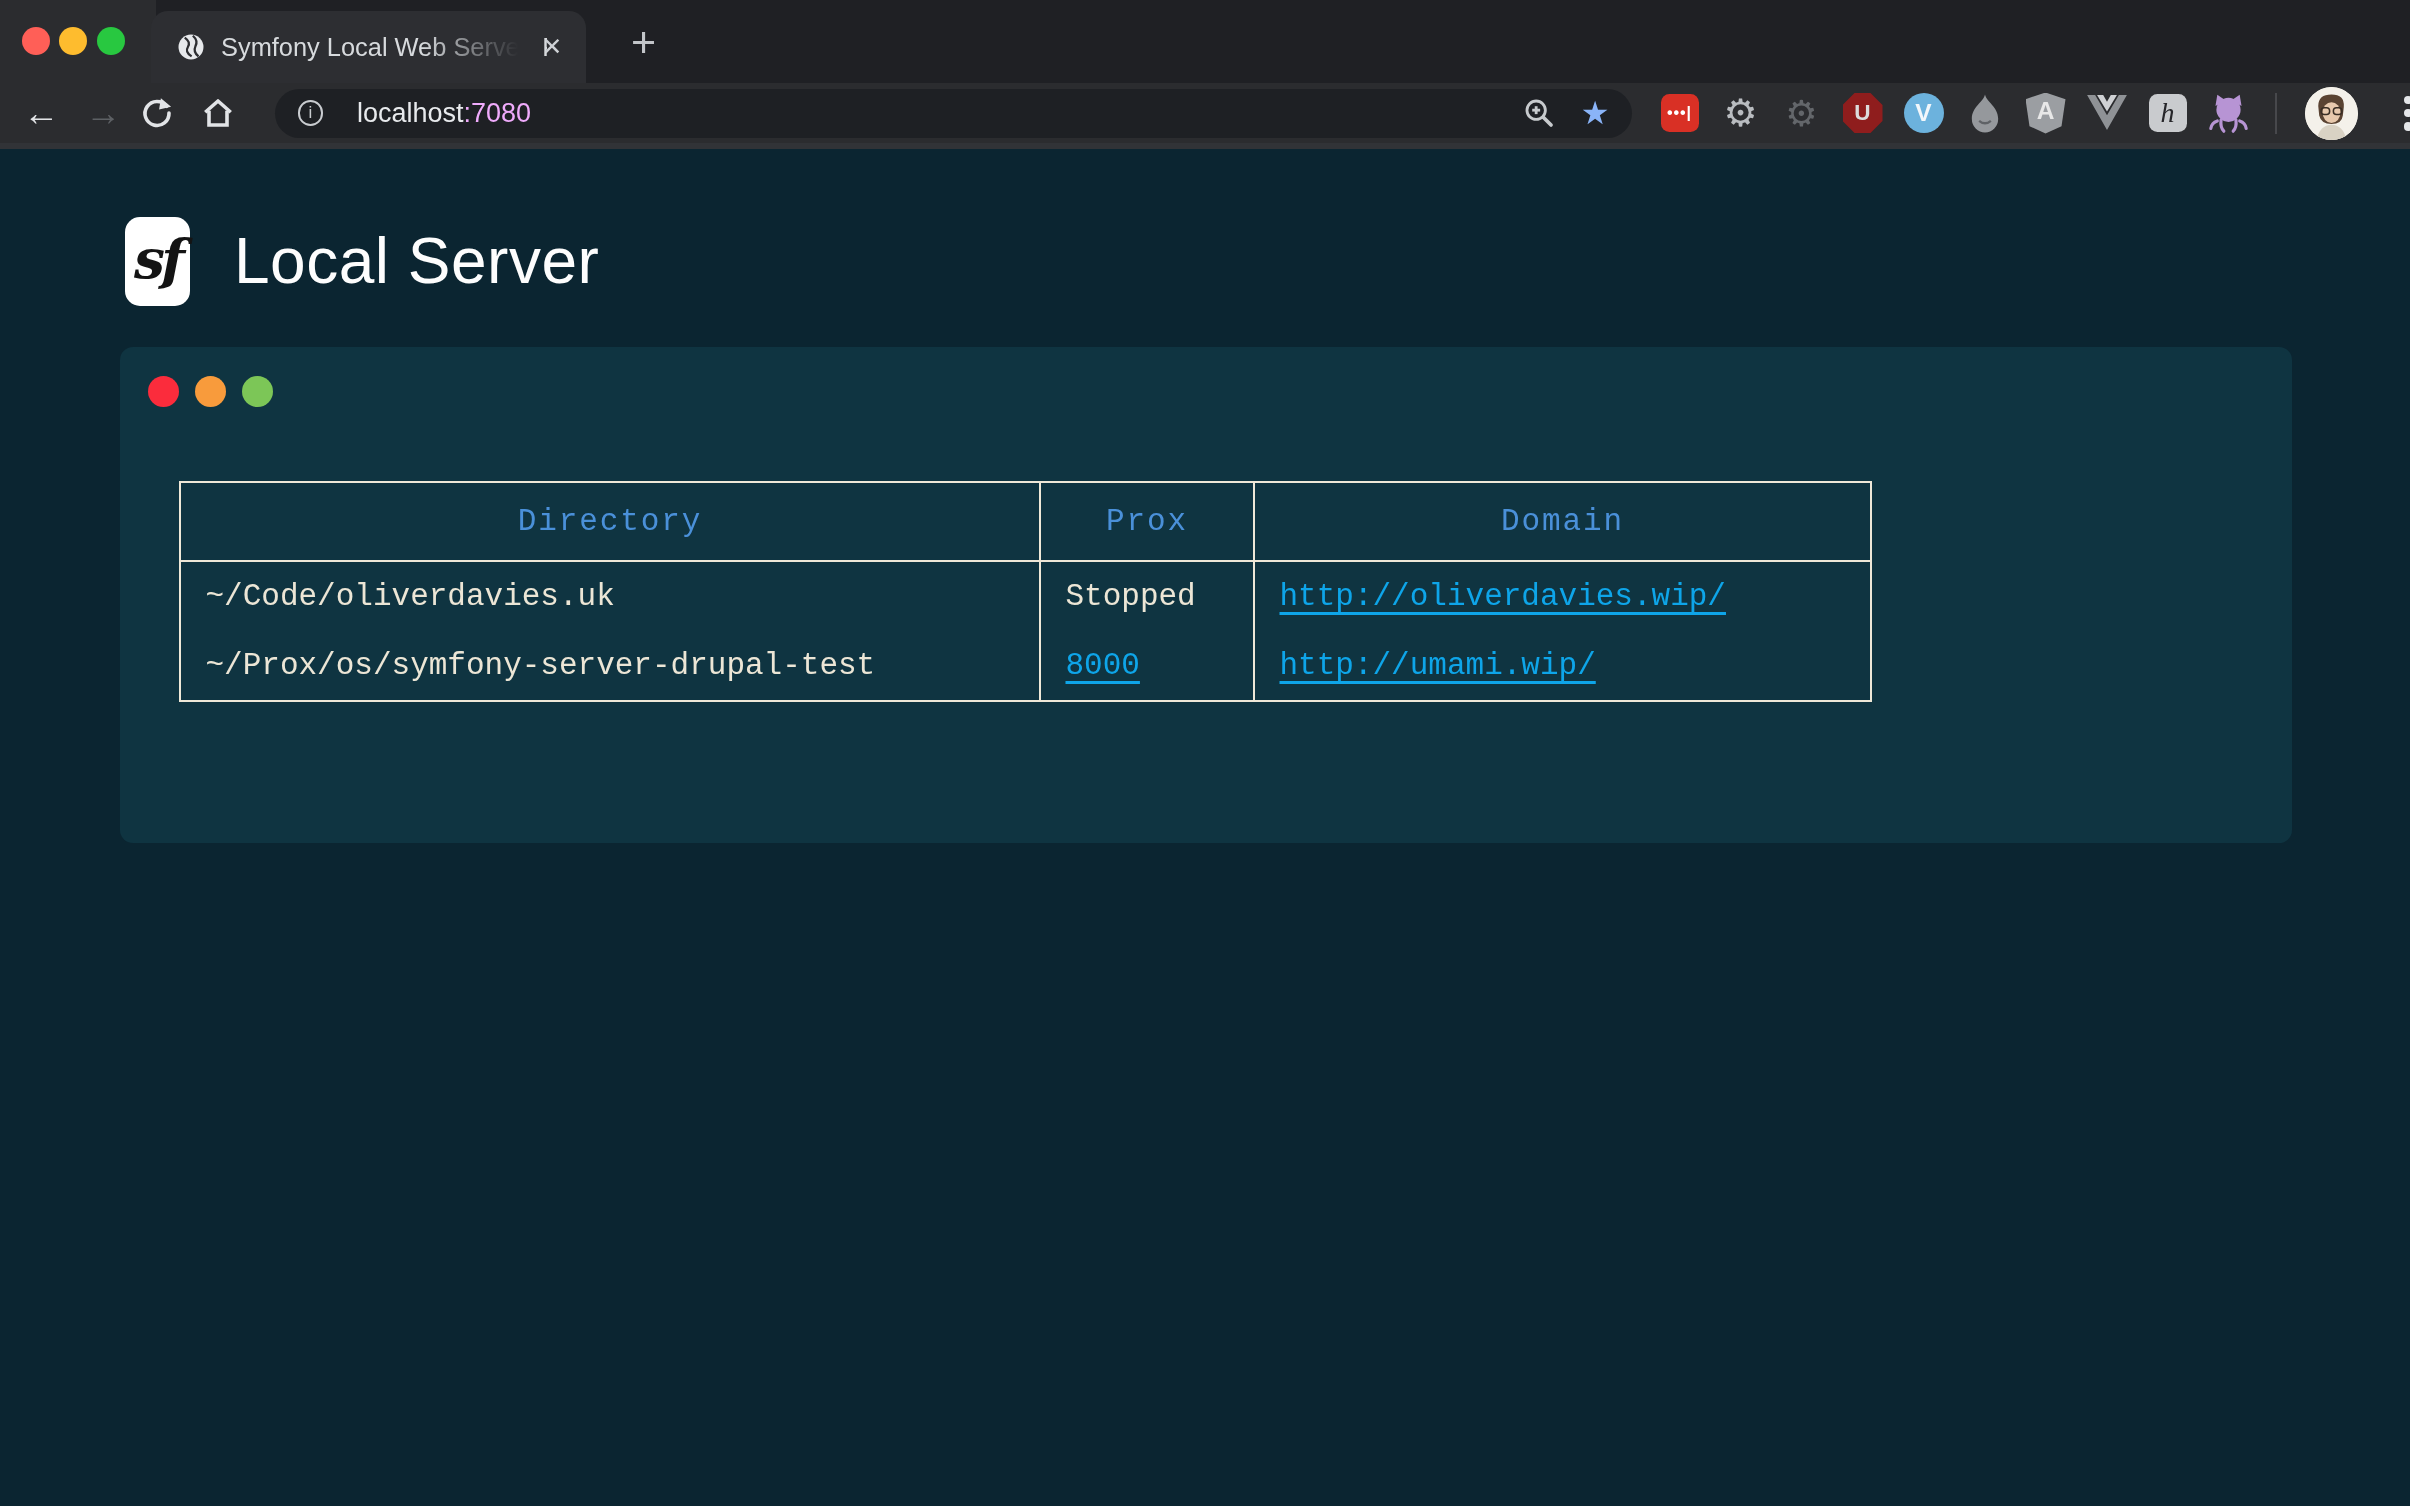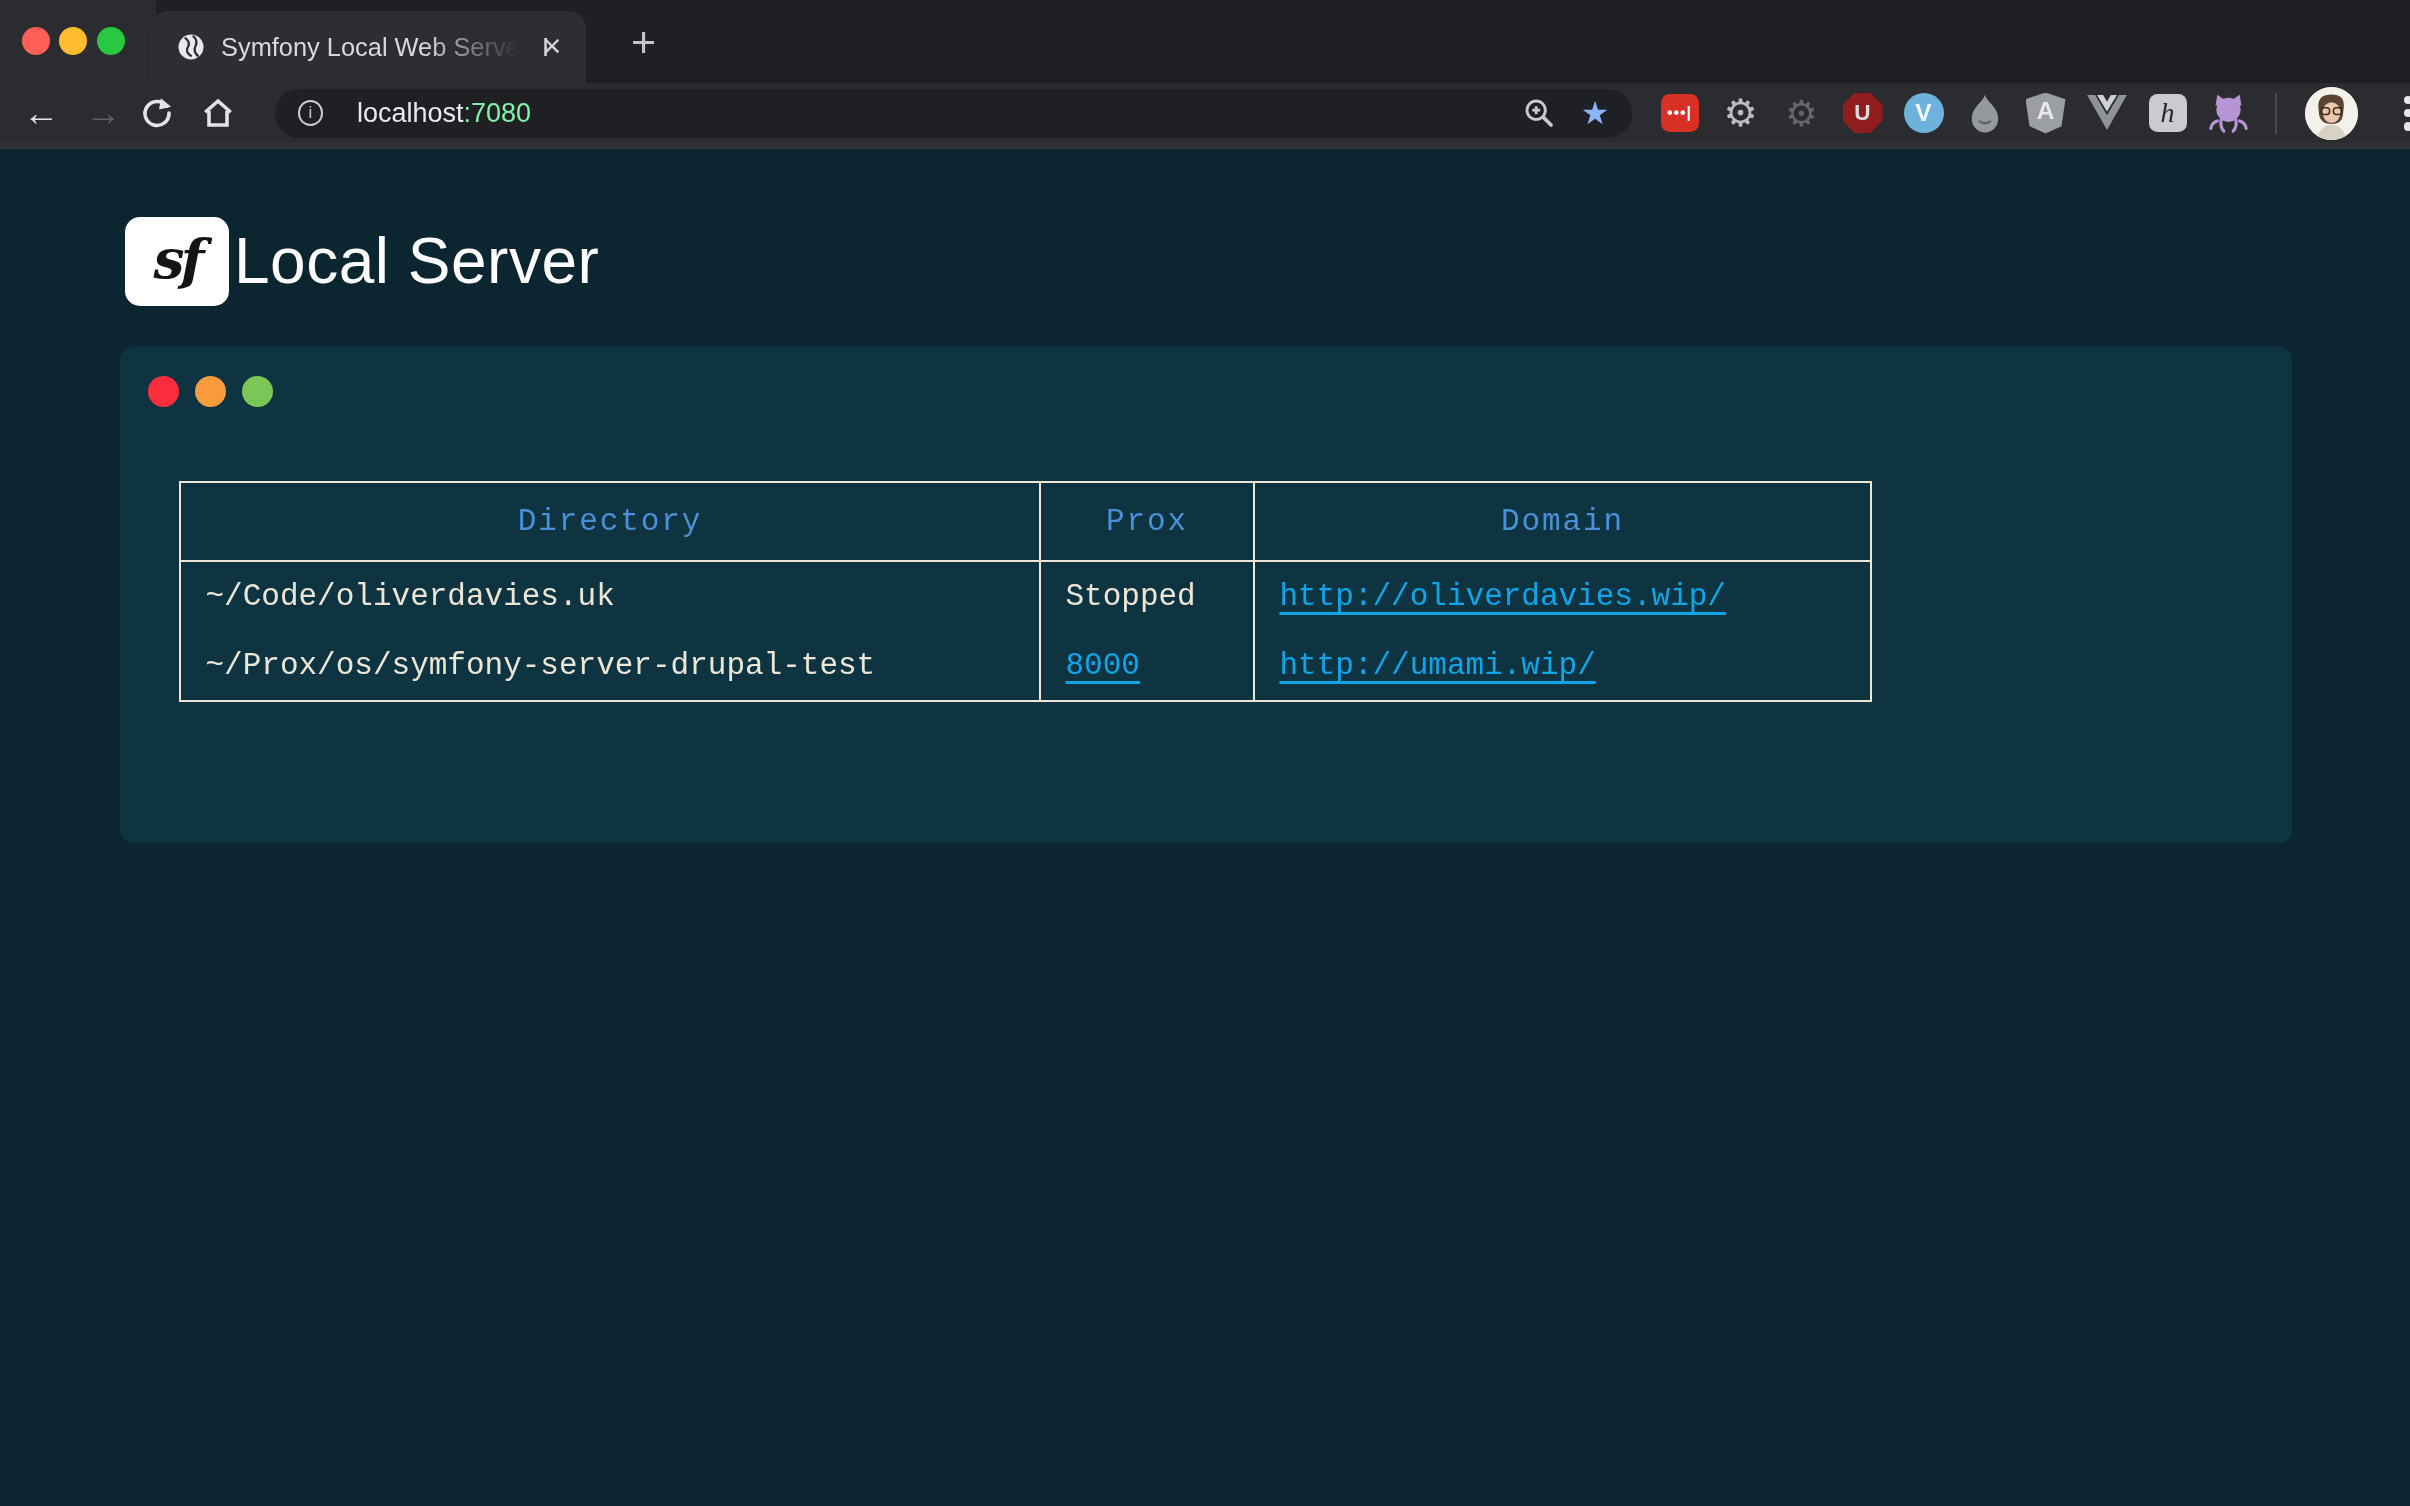--- a/index.html
+++ b/index.html
@@ -52,21 +52,21 @@
 
   .omnibox {
     position:absolute; left:275px; top:5.6px; width:1357px; height:49px;
     background:#1e2024; border-radius:24.5px; display:flex; align-items:center;
   }
   .info-badge {
     width:25.4px; height:25.4px; margin-left:22.6px; border:2.4px solid #c9ccd0; border-radius:50%;
     color:#c9ccd0; font-size:17px; line-height:21.7px; text-align:center; flex:none;
   }
   .url-text { margin-left:34px; font-size:27px; color:#e8eaed; flex:1 1 auto; white-space:nowrap; }
-  .url-port { color:#86efac; }
+  .url-port { color:#f0abfc; }
   .zoom-btn { flex:none; width:34px; height:34px; margin-right:24.5px; }
   .star-btn { flex:none; font-size:32px; line-height:34px; color:#8ab4f8; margin-right:22.6px; }
 
   .ext-bar { position:absolute; left:1659px; top:5.6px; height:49px; display:flex; align-items:center; gap:20px; }
   .ext { width:41px; height:41px; display:flex; align-items:center; justify-content:center; flex:none; }
   .ext-pass { width:38px; height:38px; background:#d93025; border-radius:8.5px; color:#fff;
               font-size:16px; font-weight:bold; letter-spacing:0.9px; display:flex; align-items:center; justify-content:center; }
   .ext-gear { font-size:38px; color:#b9bcc0; line-height:41px; }
   .ext-gear-dim { font-size:36px; color:#63666a; line-height:41px; }
   .ext-ublock { width:40px; height:40px; background:#8f1d1d; color:#dcdcdc; font-weight:bold; font-size:22.6px;
@@ -82,21 +82,21 @@
                display:flex; align-items:center; justify-content:center; }
   .ext-separator { width:2.8px; height:41px; background:#47484c; margin-left:5.6px; }
   .avatar { position:relative; width:53px; height:53px; border-radius:50%; background:#f4f1ea; overflow:hidden; margin-left:7.5px; }
   .menu-kebab { margin-left:13px; width:34px; text-align:center; }
   .menu-kebab i { display:block; width:8.5px; height:8.5px; border-radius:50%; background:#e4e6e9; margin:4.7px auto; }
 
   
   .page { position:absolute; left:0; top:149px; width:2411px; height:1358px; background:#0b2531; }
 
   .sf-logo {
-    position:absolute; left:125px; top:68px; width:104px; height:89px; background:#ffffff;
+    position:absolute; left:125px; top:68px; width:65px; height:89px; background:#ffffff;
     border-radius:15px; display:flex; align-items:center; justify-content:center;
   }
   .sf-logo span {
     font-family:"DejaVu Serif", serif; font-style:italic; font-weight:bold;
     font-size:55px; color:#141414; letter-spacing:-3.8px; margin-top:-5.6px;
   }
   .page-heading {
     position:absolute; left:234px; top:68px; height:89px; line-height:89px;
     font-size:64px; color:#fdfdfd; letter-spacing:0.5px; font-weight:400;
   }

